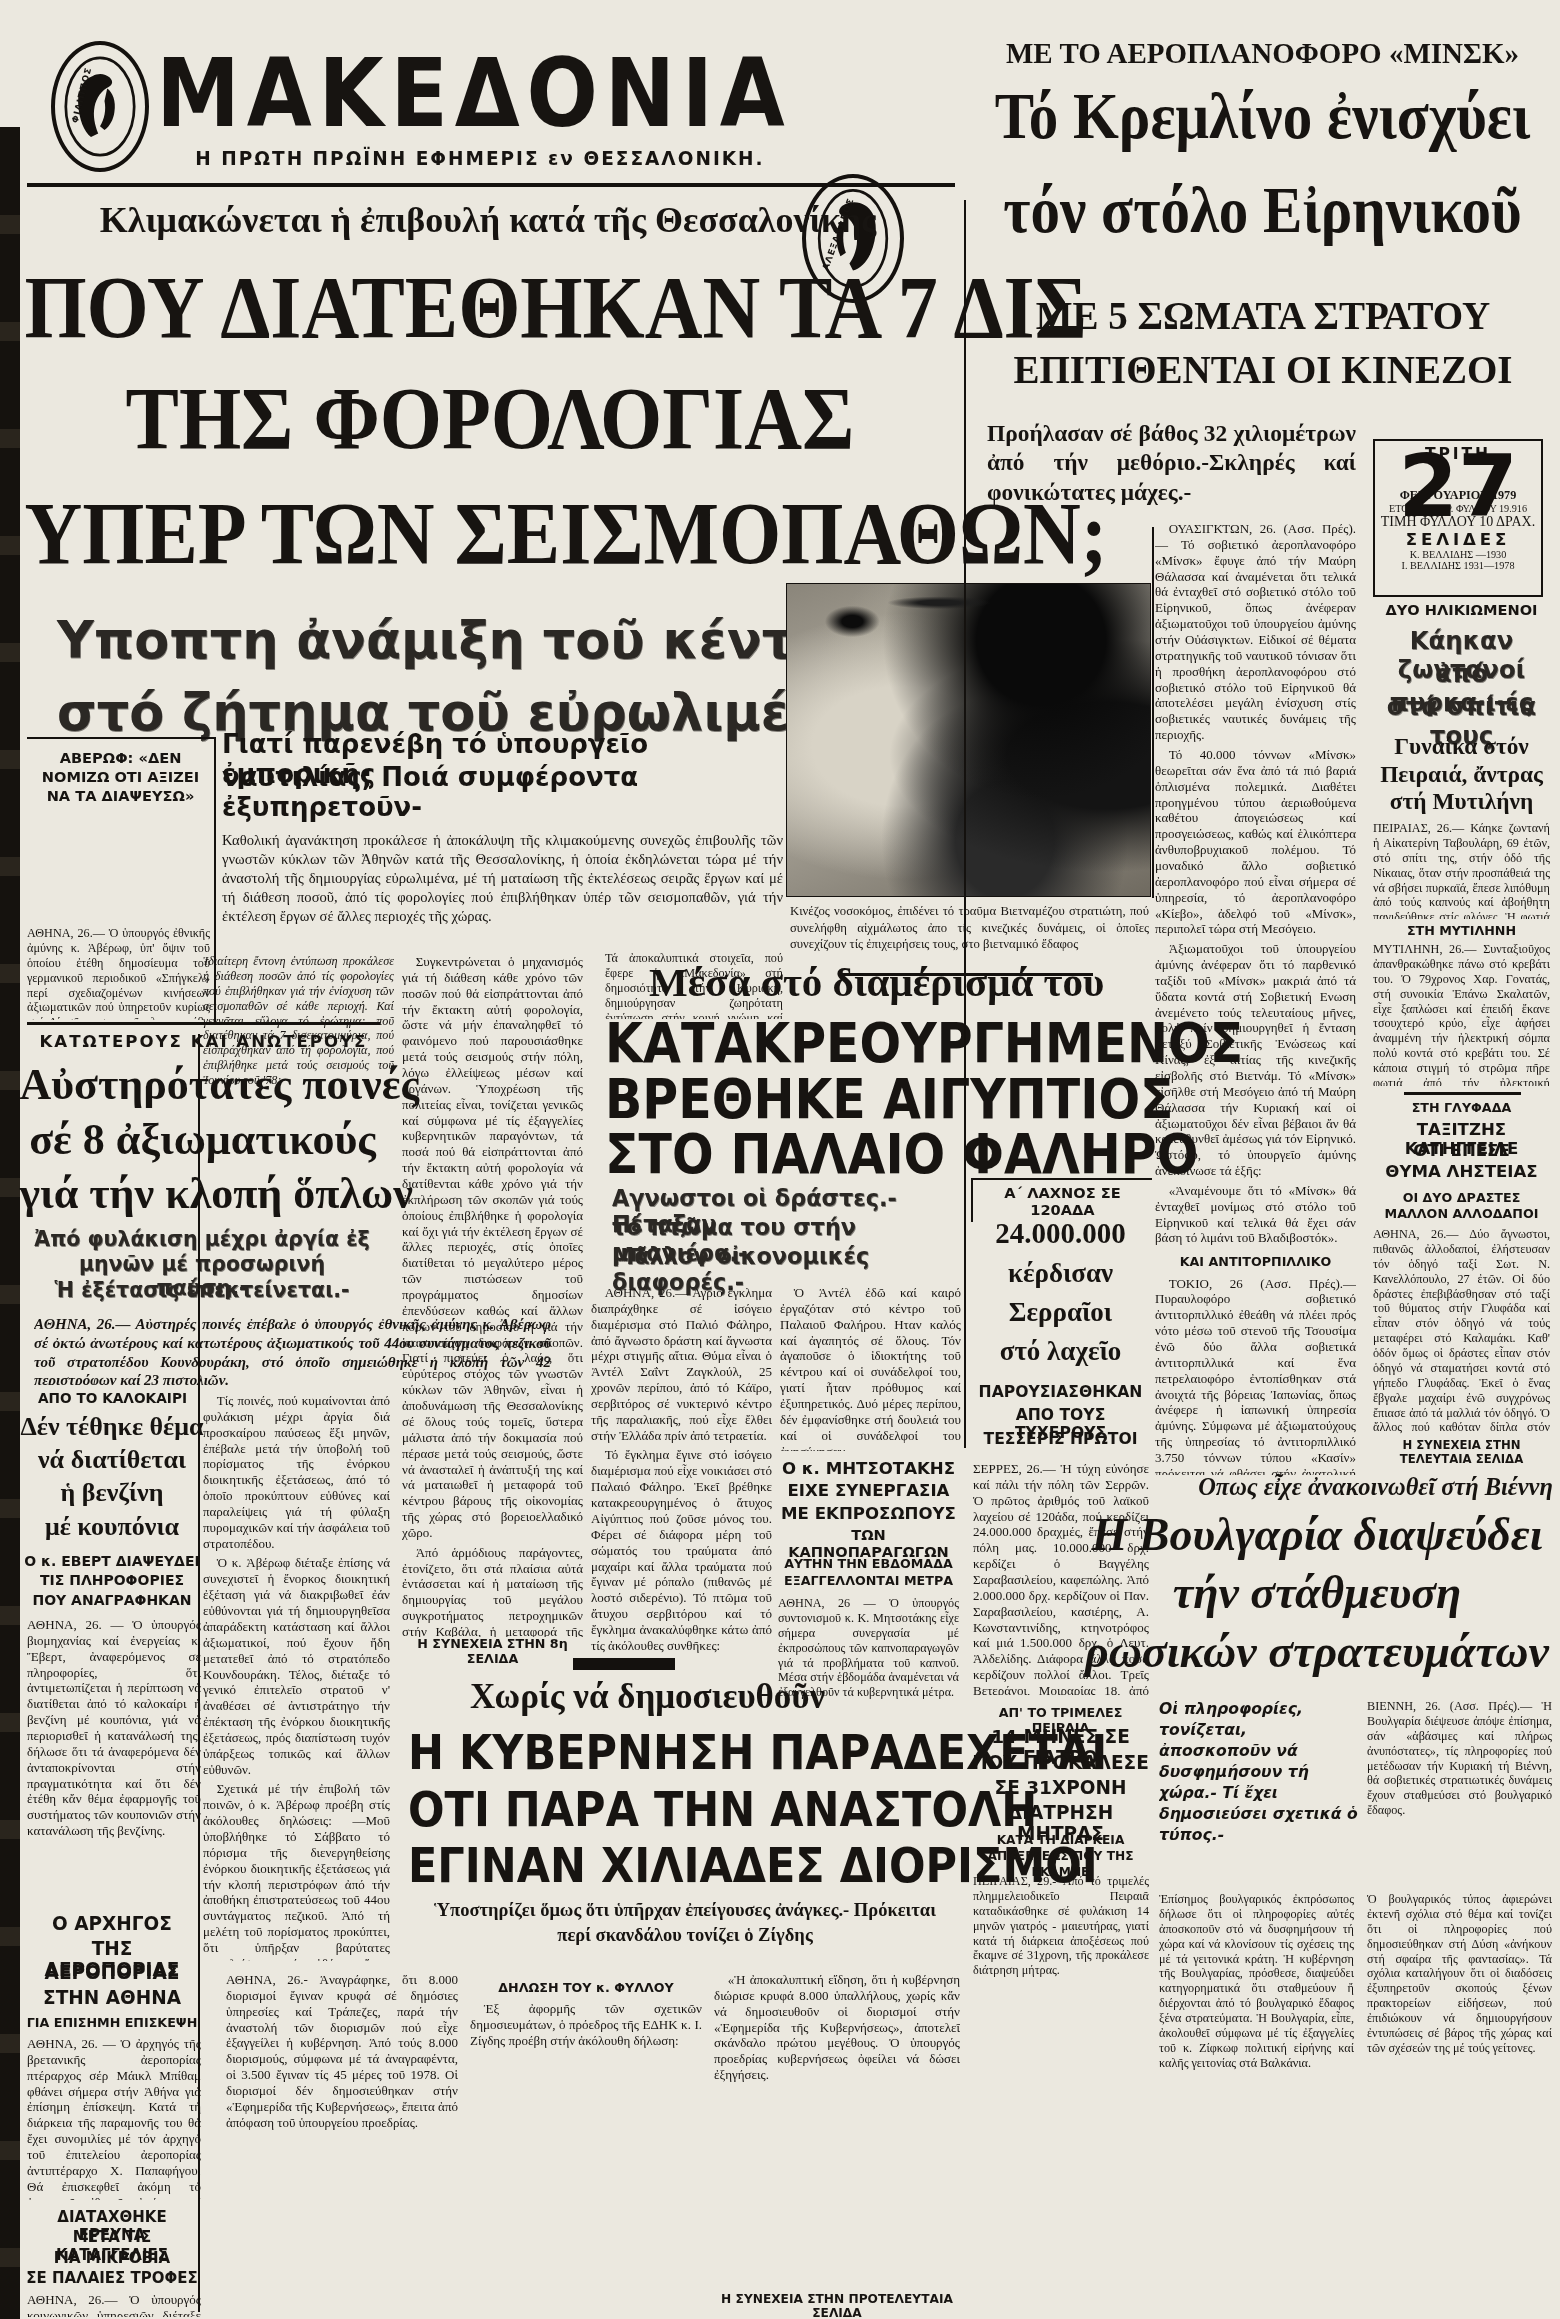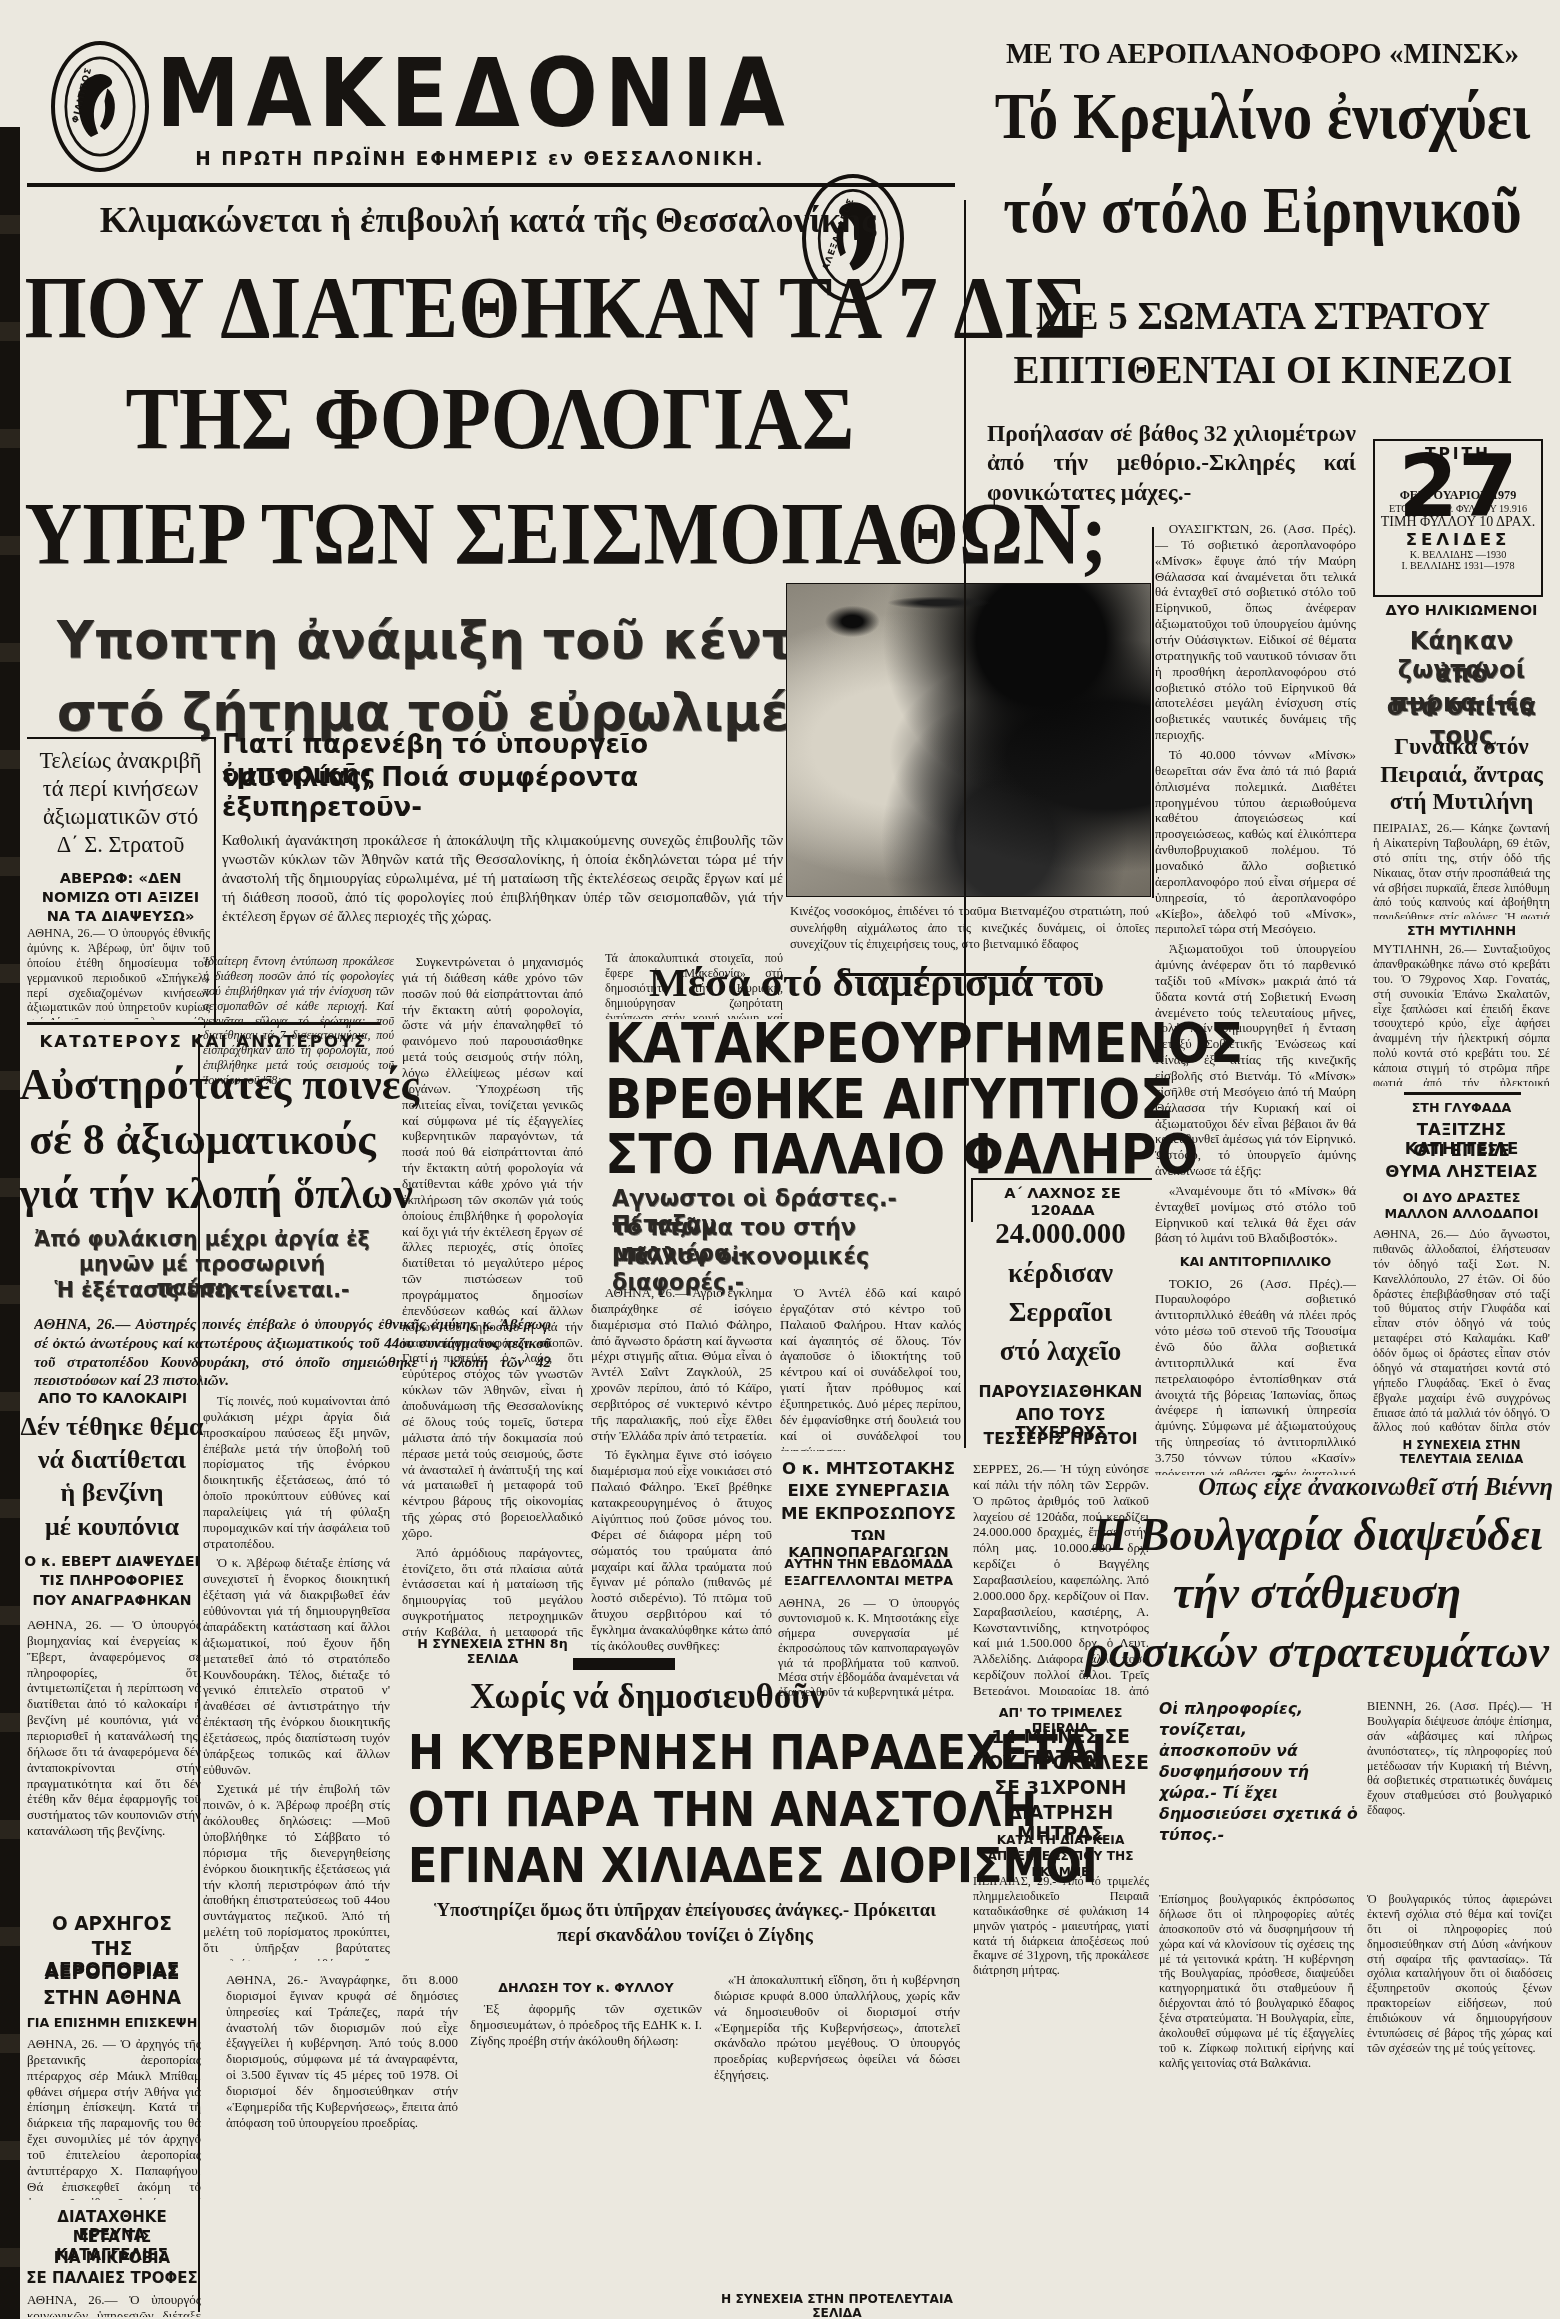--- a/index.html
+++ b/index.html
@@ -93,21 +93,20 @@
   </div>
 
   <div class="ab ser b c" style="left:54px;top:199px;width:868px;font-size:36px;">Κλιμακώνεται ἡ ἐπιβουλή κατά τῆς Θεσσαλονίκης</div>
   <div class="ab ser b c cond" style="left:24.4px;top:256px;width:931px;font-size:80px;white-space:nowrap;">ΠΟΥ ΔΙΑΤΕΘΗΚΑΝ ΤΑ 7 ΔΙΣ</div>
   <div class="ab ser b c cond" style="left:24.4px;top:367px;width:931px;font-size:80px;white-space:nowrap;">ΤΗΣ ΦΟΡΟΛΟΓΙΑΣ</div>
   <div class="ab ser b c cond" style="left:24.4px;top:482px;width:931px;font-size:80px;white-space:nowrap;">ΥΠΕΡ ΤΩΝ ΣΕΙΣΜΟΠΑΘΩΝ;</div>
   <div class="ab san b tex" style="left:57px;top:611px;width:722px;font-size:51px;white-space:nowrap;">Υποπτη ἀνάμιξη τοῦ κέντρου</div>
   <div class="ab san b tex" style="left:57px;top:683px;width:722px;font-size:51px;white-space:nowrap;">στό ζήτημα τοῦ εὐρωλιμένα</div>
 
   <div class="ab" style="left:27px;top:737px;width:187px;height:283px;border-top:2.9px solid #14110e;border-right:2.9px solid #14110e;">
-    <div class="ser c" style="font-size:22.4px;line-height:1.25;padding:7.8px 5.9px 0;">Τελείως ἀνακριβῆ τά περί κινήσεων ἀξιωματικῶν στό Δ΄ Σ. Στρατοῦ</div>
     <div class="san b c" style="font-size:14.6px;line-height:1.3;padding:9.8px 5.9px 0;">ΑΒΕΡΩΦ: «ΔΕΝ ΝΟΜΙΖΩ ΟΤΙ ΑΞΙΖΕΙ ΝΑ ΤΑ ΔΙΑΨΕΥΣΩ»</div>
   </div>
   <div class="ab bt clip" style="left:27px;top:926px;width:183px;height:94px;font-size:12.2px;">ΑΘΗΝΑ, 26.— Ὁ ὑπουργός ἐθνικῆς ἀμύνης κ. Ἀβέρωφ, ὑπ' ὄψιν τοῦ ὁποίου ἐτέθη δημοσίευμα τοῦ γερμανικοῦ περιοδικοῦ «Σπήγκελ» περί σχεδιαζομένων κινήσεων ἀξιωματικῶν πού ὑπηρετοῦν κυρίως στό Δ΄ σῶμα στρατοῦ κλπ., προέβη στήν ἀκόλουθη δήλωση: — Δέν νομίζω, ὅτι ἀξίζε νά διαψεύδω φῆμες, οἱ ὁποῖες ἔχουν ἐπανειλημμένως ἐρευνηθεῖ καί ἔχουν ἀποδειχθεῖ ἀπολύτως ἀνακριβεῖς».</div>
 
   <div class="ab san b" style="left:222px;top:729px;width:561px;font-size:26px;">Γιατί παρενέβη τό ὑπουργεῖο ἐμπορικῆς</div>
   <div class="ab san b" style="left:222px;top:762px;width:561px;font-size:26px;">ναυτιλίας; Ποιά συμφέροντα ἐξυπηρετοῦν-</div>
 
   <div class="ab bt clip" style="left:222px;top:831px;width:561px;height:115px;font-size:14.6px;line-height:1.3;">Καθολική ἀγανάκτηση προκάλεσε ἡ ἀποκάλυψη τῆς κλιμακούμενης συνεχῶς ἐπιβουλῆς τῶν γνωστῶν κύκλων τῶν Ἀθηνῶν κατά τῆς Θεσσαλονίκης, ἡ ὁποία ἐκδηλώνεται τώρα μέ τήν ἀναστολή τῆς δημιουργίας εὐρωλιμένα, μέ τή ματαίωση τῆς ἐκτελέσεως σειρᾶς ἔργων καί μέ τή διάθεση ποσοῦ, ἀπό τίς φορολογίες πού ἐπιβλήθηκαν ὑπέρ τῶν σεισμοπαθῶν, γιά τήν ἐκτέλεση ἔργων σέ ἄλλες περιοχές τῆς χώρας.</div>
   <div class="ab bt clip" style="left:605px;top:951px;width:178px;height:68px;font-size:12.2px;">Τά ἀποκαλυπτικά στοιχεῖα, πού ἔφερε ἡ «Μακεδονία» στή δημοσιότητα τήν Κυριακή, δημιούργησαν ζωηρότατη ἐντύπωση στήν κοινή γνώμη καί εἶχαν σοβαρό ἀντίκτυπο τόσο στούς κυβερνητικούς, ὅσο καί στούς ὑπηρεσιακούς παράγοντες.</div>
   <div class="ab bt i clip" style="left:203px;top:954px;width:191px;height:137px;font-size:12.2px;">Ἰδιαίτερη ἔντονη ἐντύπωση προκάλεσε ἡ διάθεση ποσῶν ἀπό τίς φορολογίες πού ἐπιβλήθηκαν γιά τήν ἐνίσχυση τῶν σεισμοπαθῶν σέ κάθε περιοχή. Καί γεννᾶται εὔλογα τό ἐρώτημα: ποῦ διατέθηκαν τά 7 δισεκατομμύρια, πού εἰσπράχθηκαν ἀπό τή φορολογία, πού ἐπιβλήθηκε μετά τούς σεισμούς τοῦ Ἰουνίου τοῦ '78;</div>

